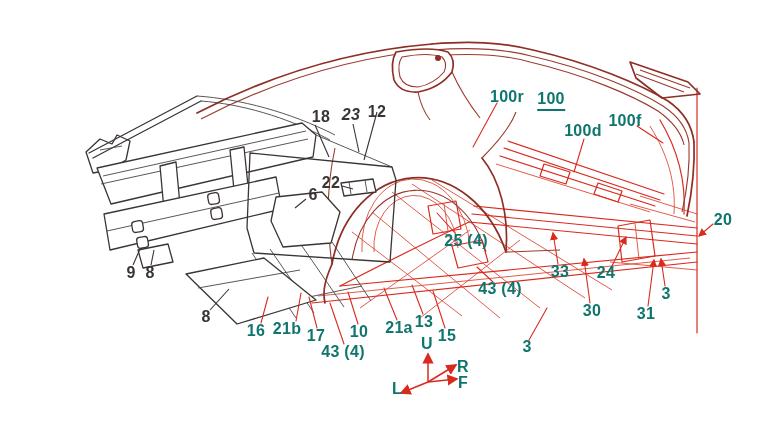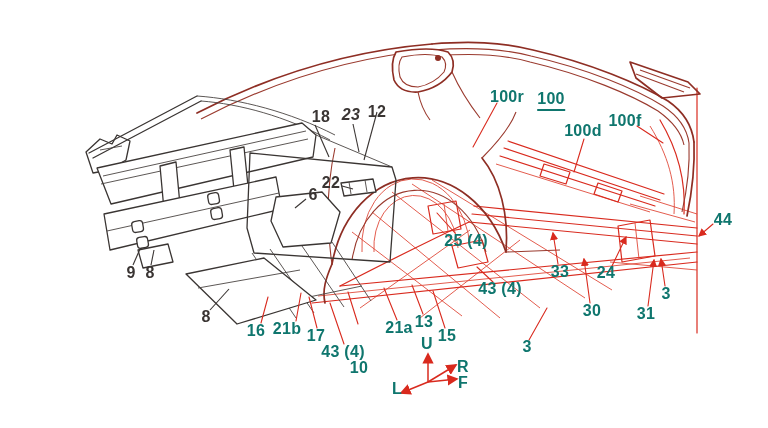--- a/index.html
+++ b/index.html
@@ -207,27 +207,27 @@
       <span class="lbl red u" style="left: 551px; top: 101px;">100</span>
       <span class="lbl red" style="left: 583px; top: 131px; text-align: right;">100d</span>
       <span class="lbl red" style="left: 625px; top: 121px;">100f</span>
       <span class="lbl red" style="left: 466px; top: 241px;">25 (4)</span>
       <span class="lbl red" style="left: 500px; top: 289px;">43 (4)</span>
       <span class="lbl red" style="left: 560px; top: 272px;">33</span>
       <span class="lbl red" style="left: 606px; top: 273px;">24</span>
       <span class="lbl red" style="left: 592px; top: 311px;">30</span>
       <span class="lbl red" style="left: 646px; top: 314px;">31</span>
       <span class="lbl red" style="left: 666px; top: 294px;">3</span>
-      <span class="lbl red" style="left: 723px; top: 220px;">44</span>
+      <span class="lbl red" style="left: 723px; top: 220px;">20</span>
       <span class="lbl red" style="left: 527px; top: 347px;">3</span>
       <span class="lbl red" style="left: 256px; top: 331px;">16</span>
       <span class="lbl red" style="left: 287px; top: 329px;">21b</span>
       <span class="lbl red" style="left: 316px; top: 336px;">17</span>
       <span class="lbl red" style="left: 343px; top: 352px;">43 (4)</span>
-      <span class="lbl red" style="left: 359px; top: 332px; margin-top: 36px;">10</span>
+      <span class="lbl red" style="left: 359px; top: 332px;">10</span>
       <span class="lbl red" style="left: 399px; top: 328px;">21a</span>
       <span class="lbl red" style="left: 424px; top: 322px;">13</span>
       <span class="lbl red" style="left: 447px; top: 336px;">15</span>
       <span class="lbl red" style="left: 427px; top: 344px;">U</span>
       <span class="lbl red" style="left: 463px; top: 367px;">R</span>
       <span class="lbl red" style="left: 463px; top: 383px;">F</span>
       <span class="lbl red" style="left: 397px; top: 389px;">L</span>
     </div>
 </div>
 

